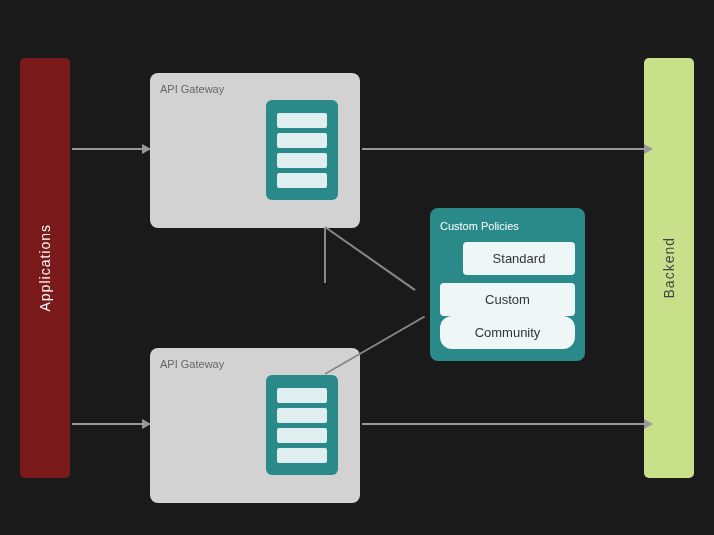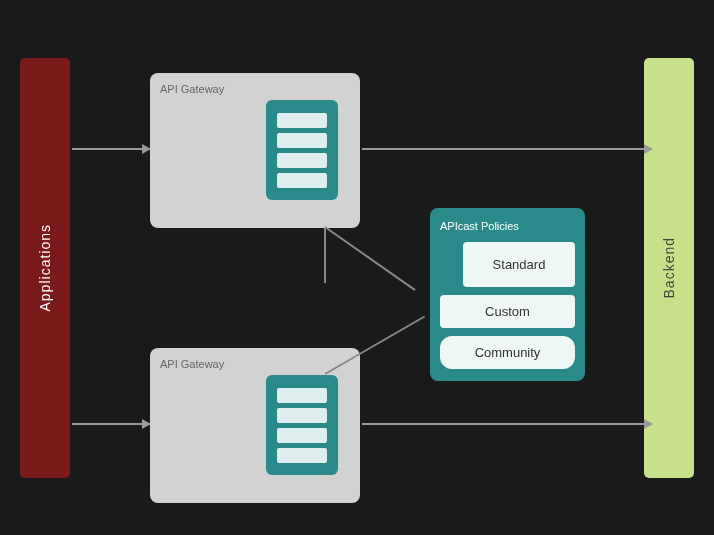--- a/index.html
+++ b/index.html
@@ -117,33 +117,32 @@
   </div>
 
   <div style="
     position: absolute; left: 420px; top: 195px;
     width: 155px;
     background: #2a8a8a; border-radius: 8px;
     padding: 12px 10px;
   ">
     <div style="
       color: #fff; font-size: 11px; margin-bottom: 10px; font-weight: 500;
-    ">APIcast Policies</div>
+    ">Custom Policies</div>
     <div style="
       background: rgba(255,255,255,0.92); border-radius: 4px;
-      padding: 15px 0; text-align: center; font-size: 13px; color: #333;
+      padding: 9px 0; text-align: center; font-size: 13px; color: #333;
       margin-bottom: 8px;
       margin-left: 23px;
     ">
       <span>Standard</span>
     </div>
     <div style="
       background: rgba(255,255,255,0.92); border-radius: 4px;
       padding: 9px 1px; text-align: center; font-size: 13px; color: #333;
-      margin-bottom: 8px;
     ">
       <span>Custom</span>
     </div>
     <div style="
       background: rgba(255,255,255,0.92); border-radius: 12px;
       padding: 9px 0; text-align: center; font-size: 13px; color: #333;
     ">
       <span>Community</span>
     </div>
   </div>

